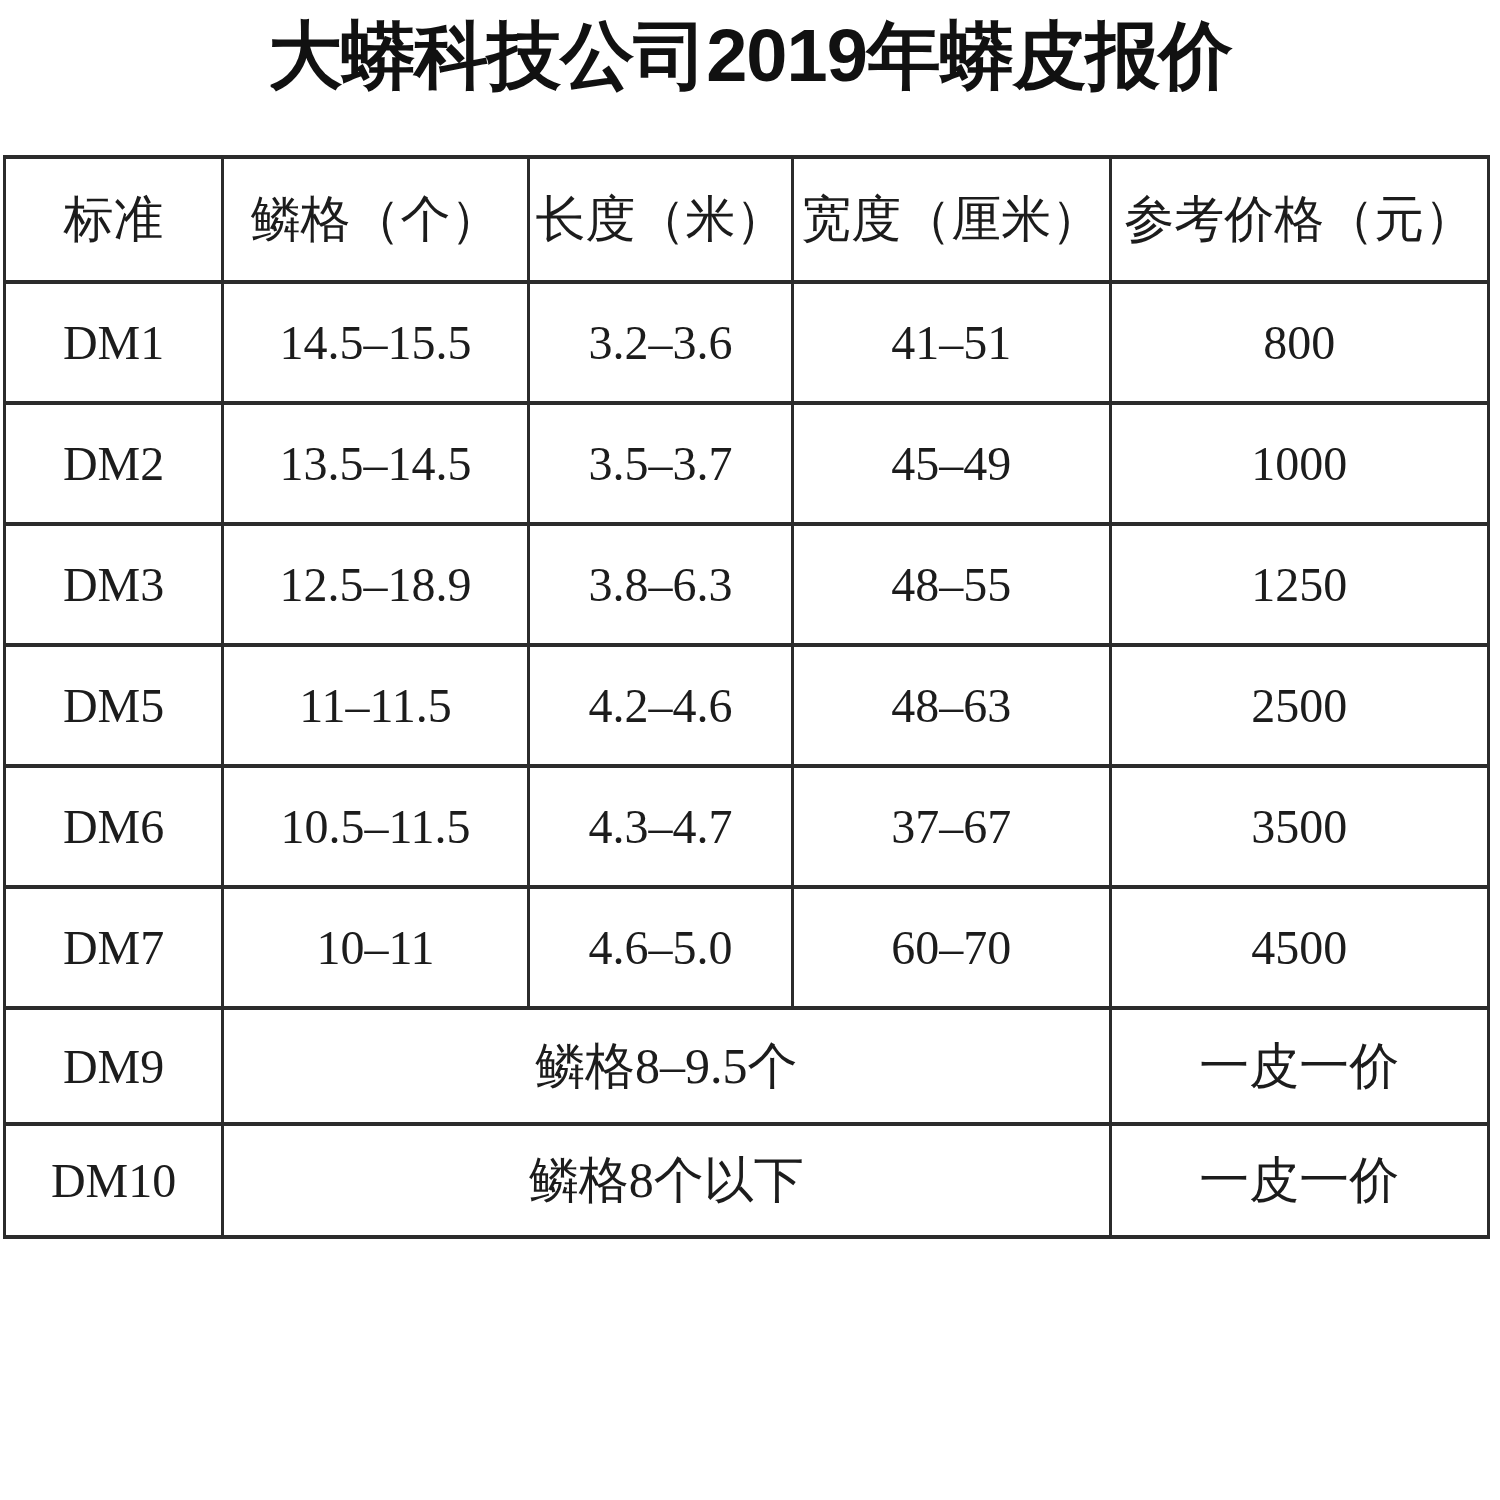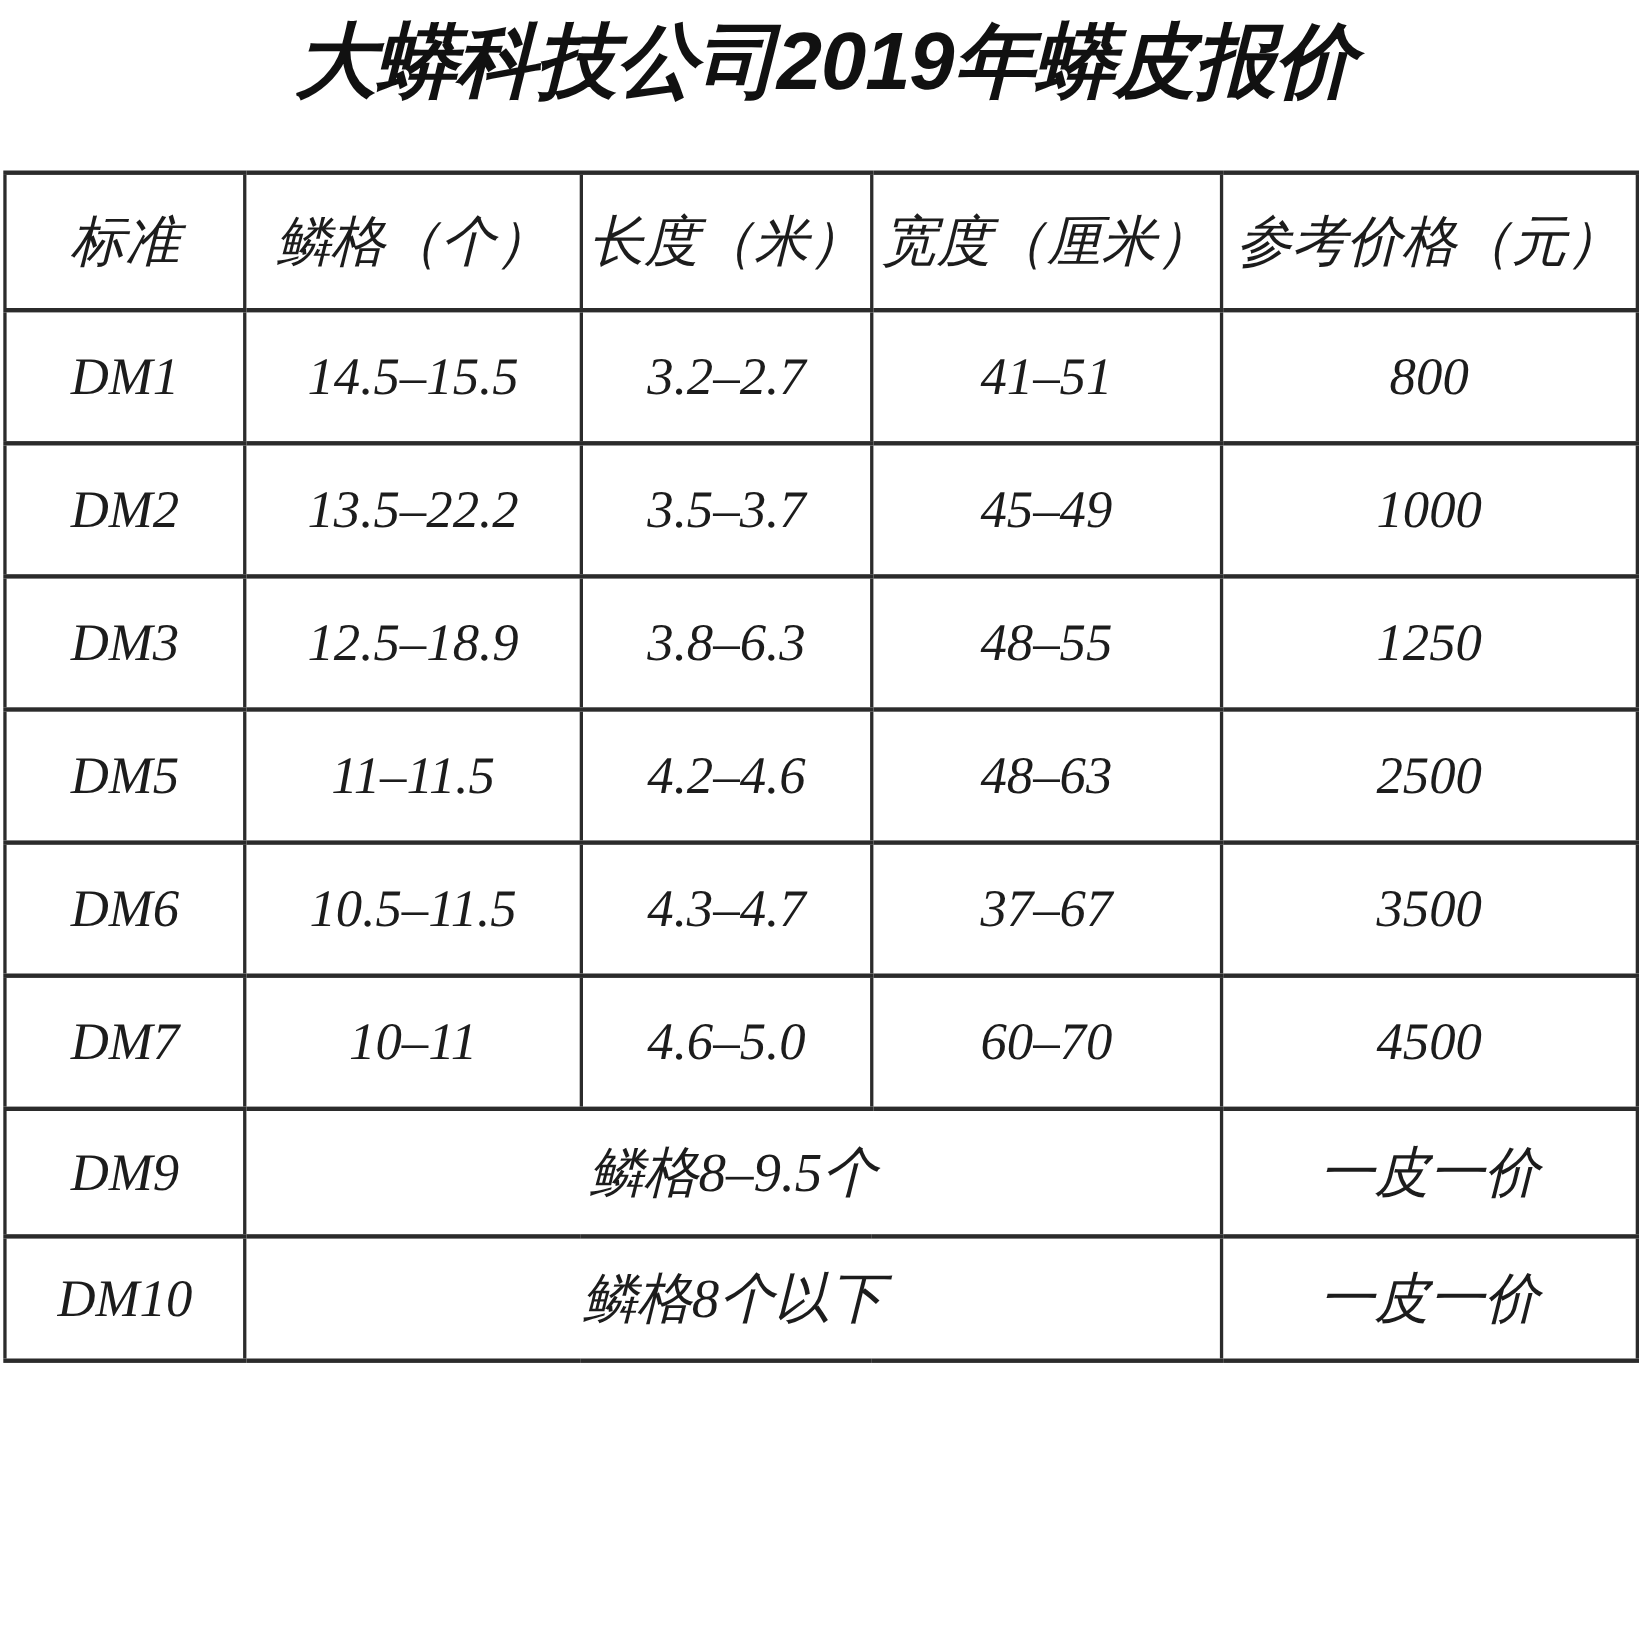--- a/index.html
+++ b/index.html
@@ -12,21 +12,20 @@
     margin: 0; padding: 0;
     width: 1500px; height: 1500px;
     background: var(--paper);
     overflow: hidden;
   }
   .page {
     position: relative;
     width: 1500px; height: 1500px;
     background: var(--paper);
     color: var(--ink);
-    font-style: italic;
   }
   .doc-title {
     position: absolute;
     top: 0; left: 0; right: 0;
     height: 112px;
     line-height: 112px;
     text-align: center;
     font-family: "Liberation Sans", "DejaVu Sans", sans-serif;
     font-weight: 900;
     font-size: 74px;
@@ -86,27 +85,27 @@
         <th>鳞格（个）</th>
         <th>长度（米）</th>
         <th>宽度（厘米）</th>
         <th>参考价格（元）</th>
       </tr>
     </thead>
     <tbody>
       <tr class="row-data">
         <td class="c-num">DM1</td>
         <td class="c-num">14.5–15.5</td>
-        <td class="c-num">3.2–2.7</td>
+        <td class="c-num">3.2–3.6</td>
         <td class="c-num">41–51</td>
         <td class="c-num">800</td>
       </tr>
       <tr class="row-data">
         <td class="c-num">DM2</td>
-        <td class="c-num">13.5–22.2</td>
+        <td class="c-num">13.5–14.5</td>
         <td class="c-num">3.5–3.7</td>
         <td class="c-num">45–49</td>
         <td class="c-num">1000</td>
       </tr>
       <tr class="row-data">
         <td class="c-num">DM3</td>
         <td class="c-num">12.5–18.9</td>
         <td class="c-num">3.8–6.3</td>
         <td class="c-num">48–55</td>
         <td class="c-num">1250</td>

